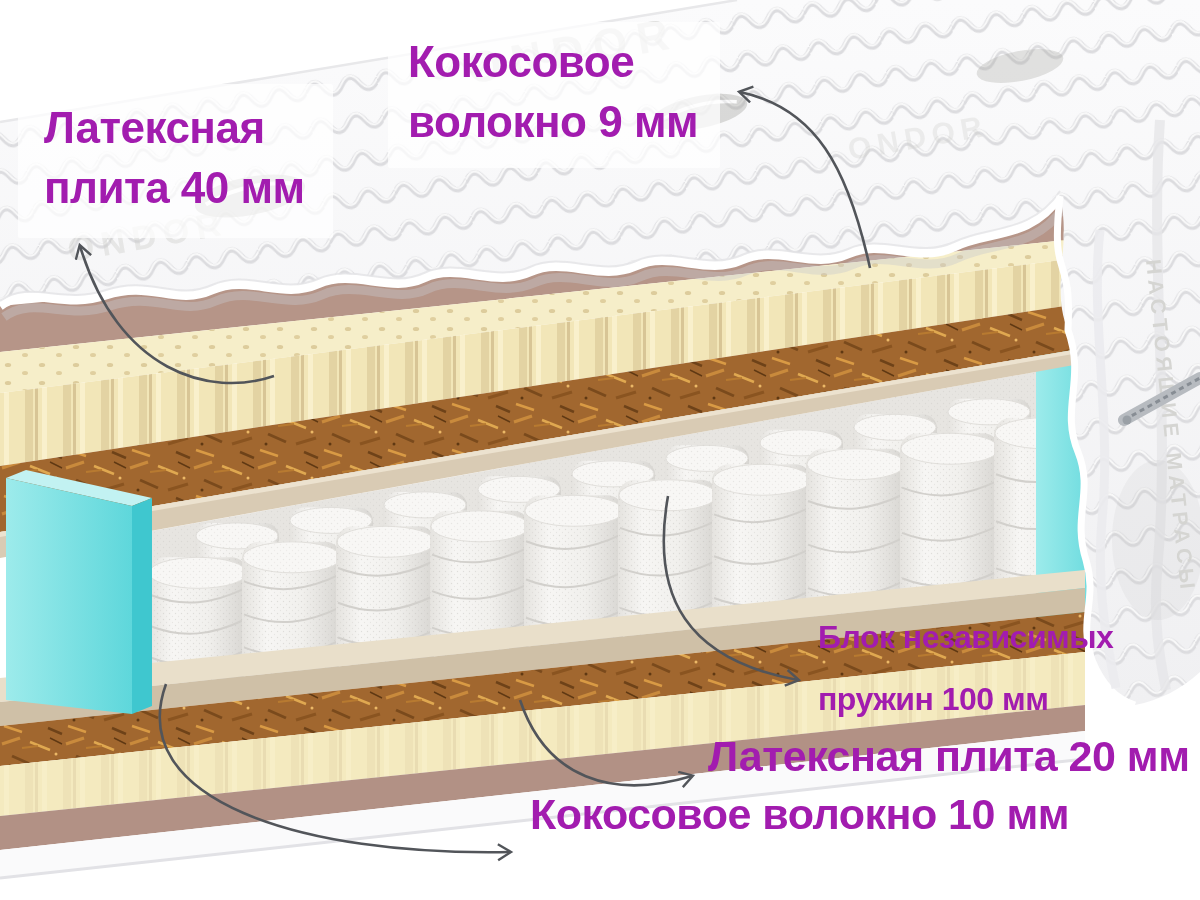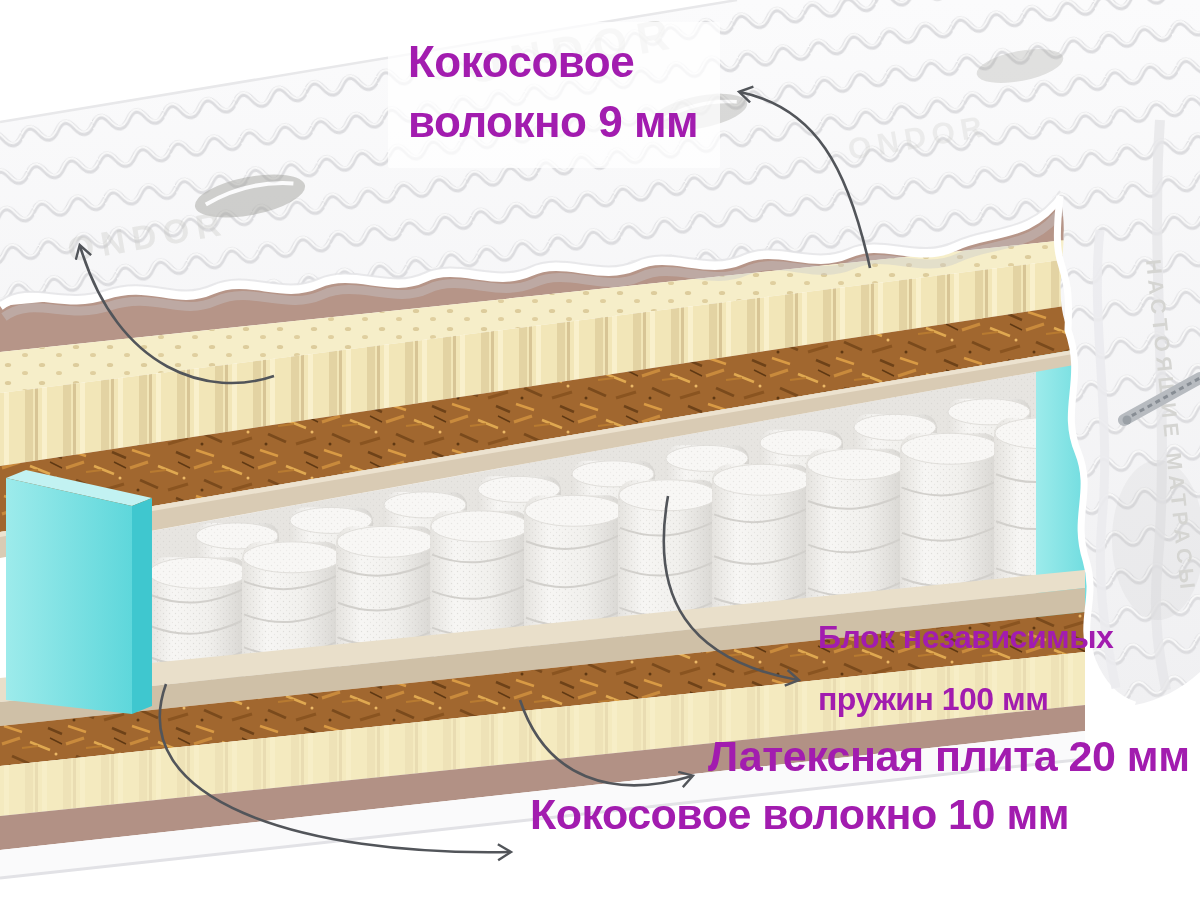--- a/index.html
+++ b/index.html
@@ -318,20 +318,24 @@
 
   <g stroke="#52555a" stroke-width="2.6" fill="none">
     <path d="M274,376 C210,398 118,372 80,246" marker-end="url(#ah)"></path>
     <path d="M870,268 C848,168 816,108 740,92" marker-end="url(#ah)"></path>
     <path d="M668,496 C650,598 688,660 798,680" marker-end="url(#ah)"></path>
     <path d="M520,700 C546,778 612,800 692,776" marker-end="url(#ah)"></path>
     <path d="M166,684 C124,800 300,856 510,852" marker-end="url(#ah)"></path>
   </g>
 </svg>
 
+<div class="lbl boxed" id="label-latex-top">
+  <span class="ln">Латексная</span>
+  <span class="ln">плита 40 мм</span>
+</div>
 
 <div class="lbl boxed" id="label-coconut-top">
   <span class="ln">Кокосовое</span>
   <span class="ln">волокно 9 мм</span>
 </div>
 
 <div class="lbl" id="label-springs">
   <span class="ln">Блок независимых</span>
   <span class="ln">пружин 100 мм</span>
 </div>

